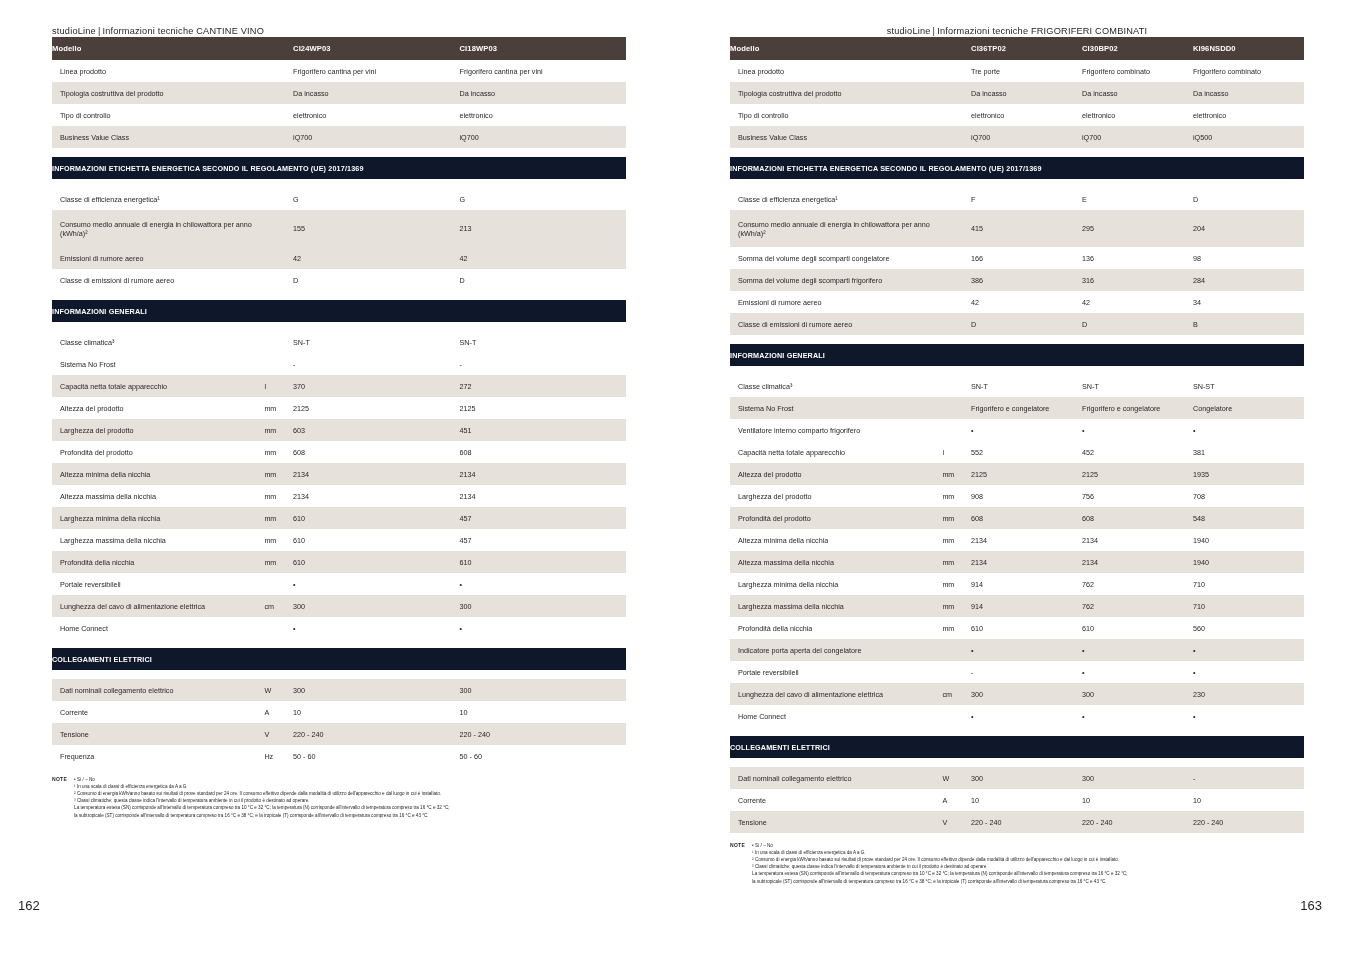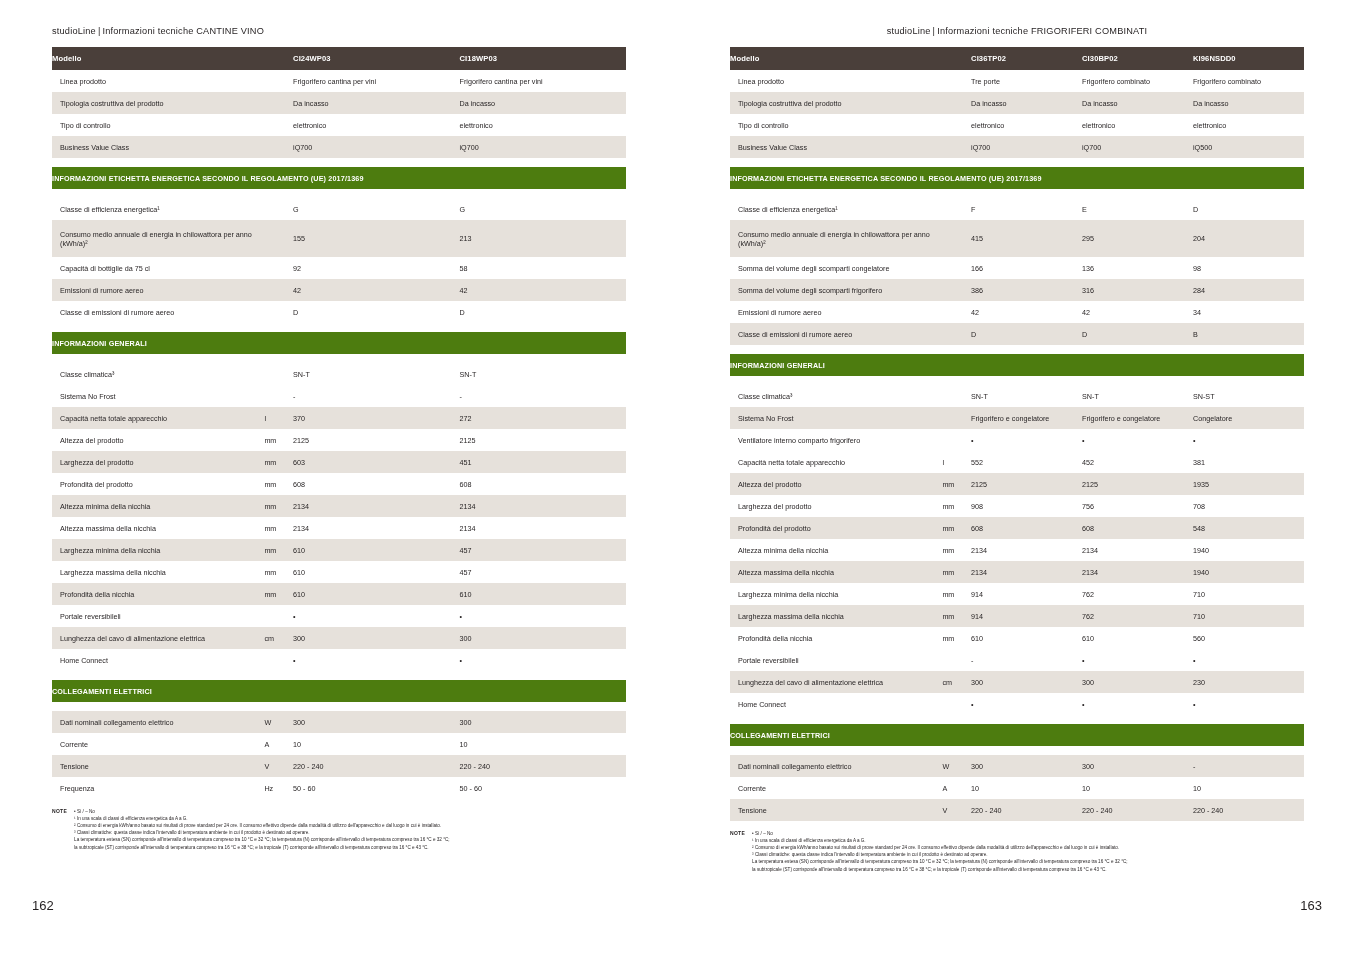--- a/index.html
+++ b/index.html
@@ -23,21 +23,21 @@
     position:relative;
     width:678px;height:959px;
     box-sizing:border-box;
     padding:26px 52px 0 52px;
   }
   .leaf.right{padding:26px 52px 0 52px;}
   .running-head{
     font-size:9.2px;
     letter-spacing:.2px;
     color:#231f20;
-    margin-bottom:11px;
+    margin-bottom:1px;
     white-space:nowrap;
   }
   .leaf.left .running-head{text-align:left;}
   .leaf.right .running-head{text-align:center;}
   .running-head .brand{font-weight:400;}
   .running-head .sep{padding:0 2px;}
   .running-head .cat{font-weight:400;}
 
   table.spec{
     border-collapse:collapse;
@@ -52,21 +52,21 @@
   .hdr td{
     background:#4a3f3a;
     color:#ffffff;
     font-size:7.6px;
     font-weight:bold;
     height:23px;
     padding:0 8px;
     letter-spacing:.1px;
   }
   .sectionhdr td{
-    background:#4d7c0f;
+    background:#0f172a;
     color:#ffffff;
     font-size:7.2px;
     font-weight:bold;
     height:22px;
     padding:0 8px;
     letter-spacing:.15px;
     text-transform:uppercase;
   }
   .gap td{height:9px;background:#ffffff;border:0;}
   .row td{
@@ -98,21 +98,21 @@
     letter-spacing:.3px;
     padding-top:0px;
   }
   .notes .nbody div{white-space:nowrap;}
   .folio{
     position:absolute;
     bottom:46px;
     font-size:13px;
     color:#231f20;
   }
-  .leaf.left .folio{left:32px;}
+  .leaf.left .folio{left:18px;}
   .leaf.right .folio{right:34px;}
 </style>
 </head>
 <body>
 
 <div class="page">
   <div class="spread">
 
     <div class="leaf left">
       <div class="running-head">
@@ -169,26 +169,20 @@
               <td class="lbl">Classe di efficienza energetica¹</td>
               <td class="unit"></td>
               <td class="val">G</td>
               <td class="val">G</td>
             </tr>
             <tr class="row shade tall">
               <td class="lbl">Consumo medio annuale di energia in chilowattora per anno (kWh/a)²</td>
               <td class="unit"></td>
               <td class="val">155</td>
               <td class="val">213</td>
-            </tr>
-            <tr class="row plain">
-              <td class="lbl">Capacità di bottiglie da 75 cl</td>
-              <td class="unit"></td>
-              <td class="val">92</td>
-              <td class="val">58</td>
             </tr>
             <tr class="row shade">
               <td class="lbl">Emissioni di rumore aereo</td>
               <td class="unit"></td>
               <td class="val">42</td>
               <td class="val">42</td>
             </tr>
             <tr class="row plain">
               <td class="lbl">Classe di emissioni di rumore aereo</td>
               <td class="unit"></td>
@@ -522,20 +516,27 @@
               <td class="val">762</td>
               <td class="val">710</td>
             </tr>
             <tr class="row plain">
               <td class="lbl">Profondità della nicchia</td>
               <td class="unit">mm</td>
               <td class="val">610</td>
               <td class="val">610</td>
               <td class="val">560</td>
             </tr>
+            <tr class="row shade">
+              <td class="lbl">Indicatore porta aperta del congelatore</td>
+              <td class="unit"></td>
+              <td class="val dot">•</td>
+              <td class="val dot">•</td>
+              <td class="val dot">•</td>
+            </tr>
             <tr class="row plain">
               <td class="lbl">Portale reversibileli</td>
               <td class="unit"></td>
               <td class="val">-</td>
               <td class="val dot">•</td>
               <td class="val dot">•</td>
             </tr>
             <tr class="row shade">
               <td class="lbl">Lunghezza del cavo di alimentazione elettrica</td>
               <td class="unit">cm</td>

